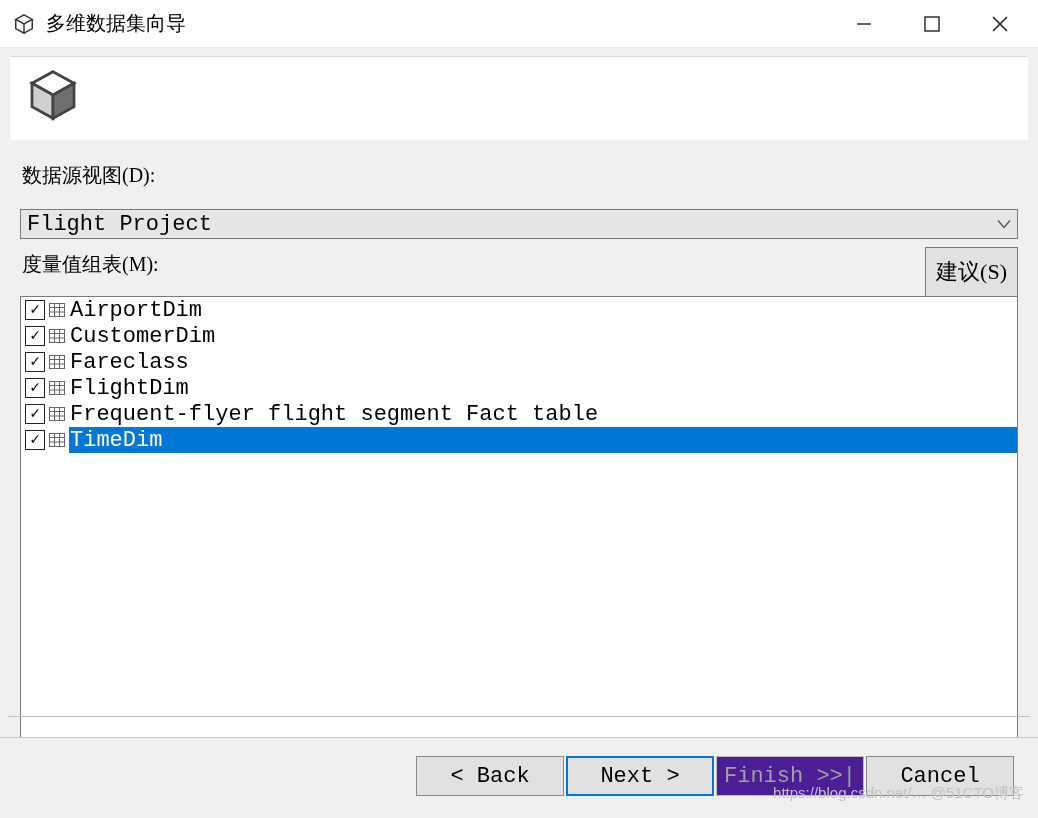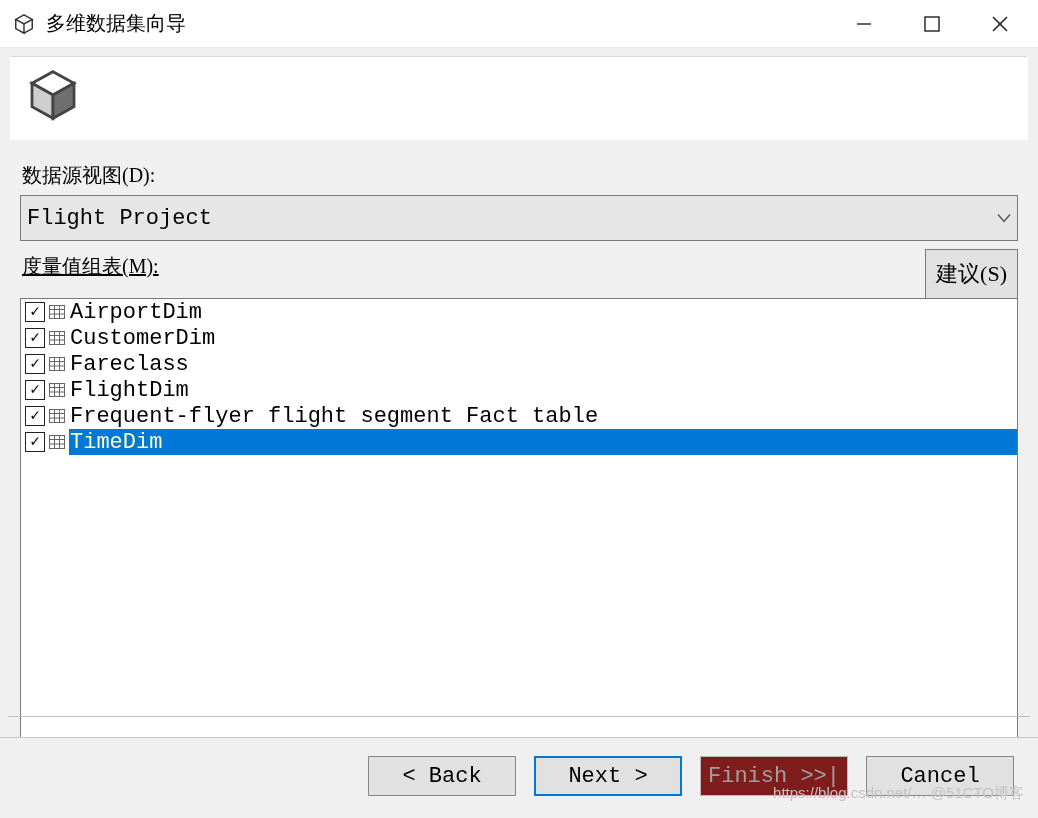--- a/index.html
+++ b/index.html
@@ -46,35 +46,35 @@
       font-size: 20px;
       margin-left: 18px;
       margin-top: 4px;
     }
     .headerband .cubeicon { width: 60px; height: 60px; margin-top:4px; margin-right:6px;}
     
     .content { padding: 6px 20px 0 20px; }
     .label-row { font-size: 20px; margin-top: 16px; display:flex; align-items:center;}
     .label-row .lbl { padding-left:2px;}
     .combobox {
-      height: 46px;
+      height: 30px;
       border: 1px solid #7a7a7a;
       background: #e6e6e6;
       display:flex; align-items:center;
       font-family: "Consolas","Courier New",monospace;
       font-size: 22px;
       padding-left: 6px;
       position: relative;
-      margin-top: 6px;
+      margin-top: 20px;
     }
     .combobox .cb-arrow {
       position:absolute; right:6px; top:50%; transform: translateY(-50%);
     }
     .measure-row { display:flex; align-items:flex-start; margin-top: 8px;}
-    .measure-row .lbl { flex:1; padding-top:4px; padding-left:2px;text-decoration:underline;}
+    .measure-row .lbl { flex:1; padding-top:4px; padding-left:2px;}
     .suggest-btn {
       border: 1px solid #7a7a7a;
       background: #e1e1e1;
       font-size: 22px;
       font-family: "SimSun","NSimSun",serif;
       padding: 2px 10px;
       height: 50px;
       display:flex; align-items:center; justify-content:center;
     }
     .listbox {
@@ -107,36 +107,36 @@
       display:inline-block;
       margin: 0 4px 0 2px;
     }
     .list-item .tblicon svg { display:block; }
     .list-item .itemlabel { padding: 0 4px 0 1px; height:100%; display:flex; align-items:center; flex:1;}
     .list-item.selected .tblicon { background:#0078d7; }
     
     .footer {
       position:absolute; left:0; right:0; bottom:0;
       padding: 18px 24px 22px 0;
-      display:flex; justify-content:flex-end; gap:18px;
+      display:flex; justify-content:flex-end; gap:2px;
       border-top: 1px solid #c8c8c8;
       background: #f0f0f0;
     }
     .sepline { position:absolute; left:8px; right:8px; top:716px; height:1px; background:#c0c0c0;}
     .navbtn {
       width: 148px; height: 40px;
       border: 1px solid #888;
       background: #e1e1e1;
       font-family: "Consolas","Courier New",monospace;
       font-size: 22px;
       display:flex; align-items:center; justify-content:center;
       gap: 8px;
     }
     .navbtn.next { border: 2px solid #0078d7; }
-    .navbtn.disabled { color:#a0a0a0; border-color:#bbb; background:#7f1d1d;}
+    .navbtn.disabled { color:#a0a0a0; border-color:#bbb; background:#4c1d95;}
     .watermark {
       position:absolute; right:14px; bottom:15px;
       font-size:15px; color:#c2c2c2;
       font-family: Arial, sans-serif;
       letter-spacing:0;
     }
   </style>
 </head>
 <body>
 

